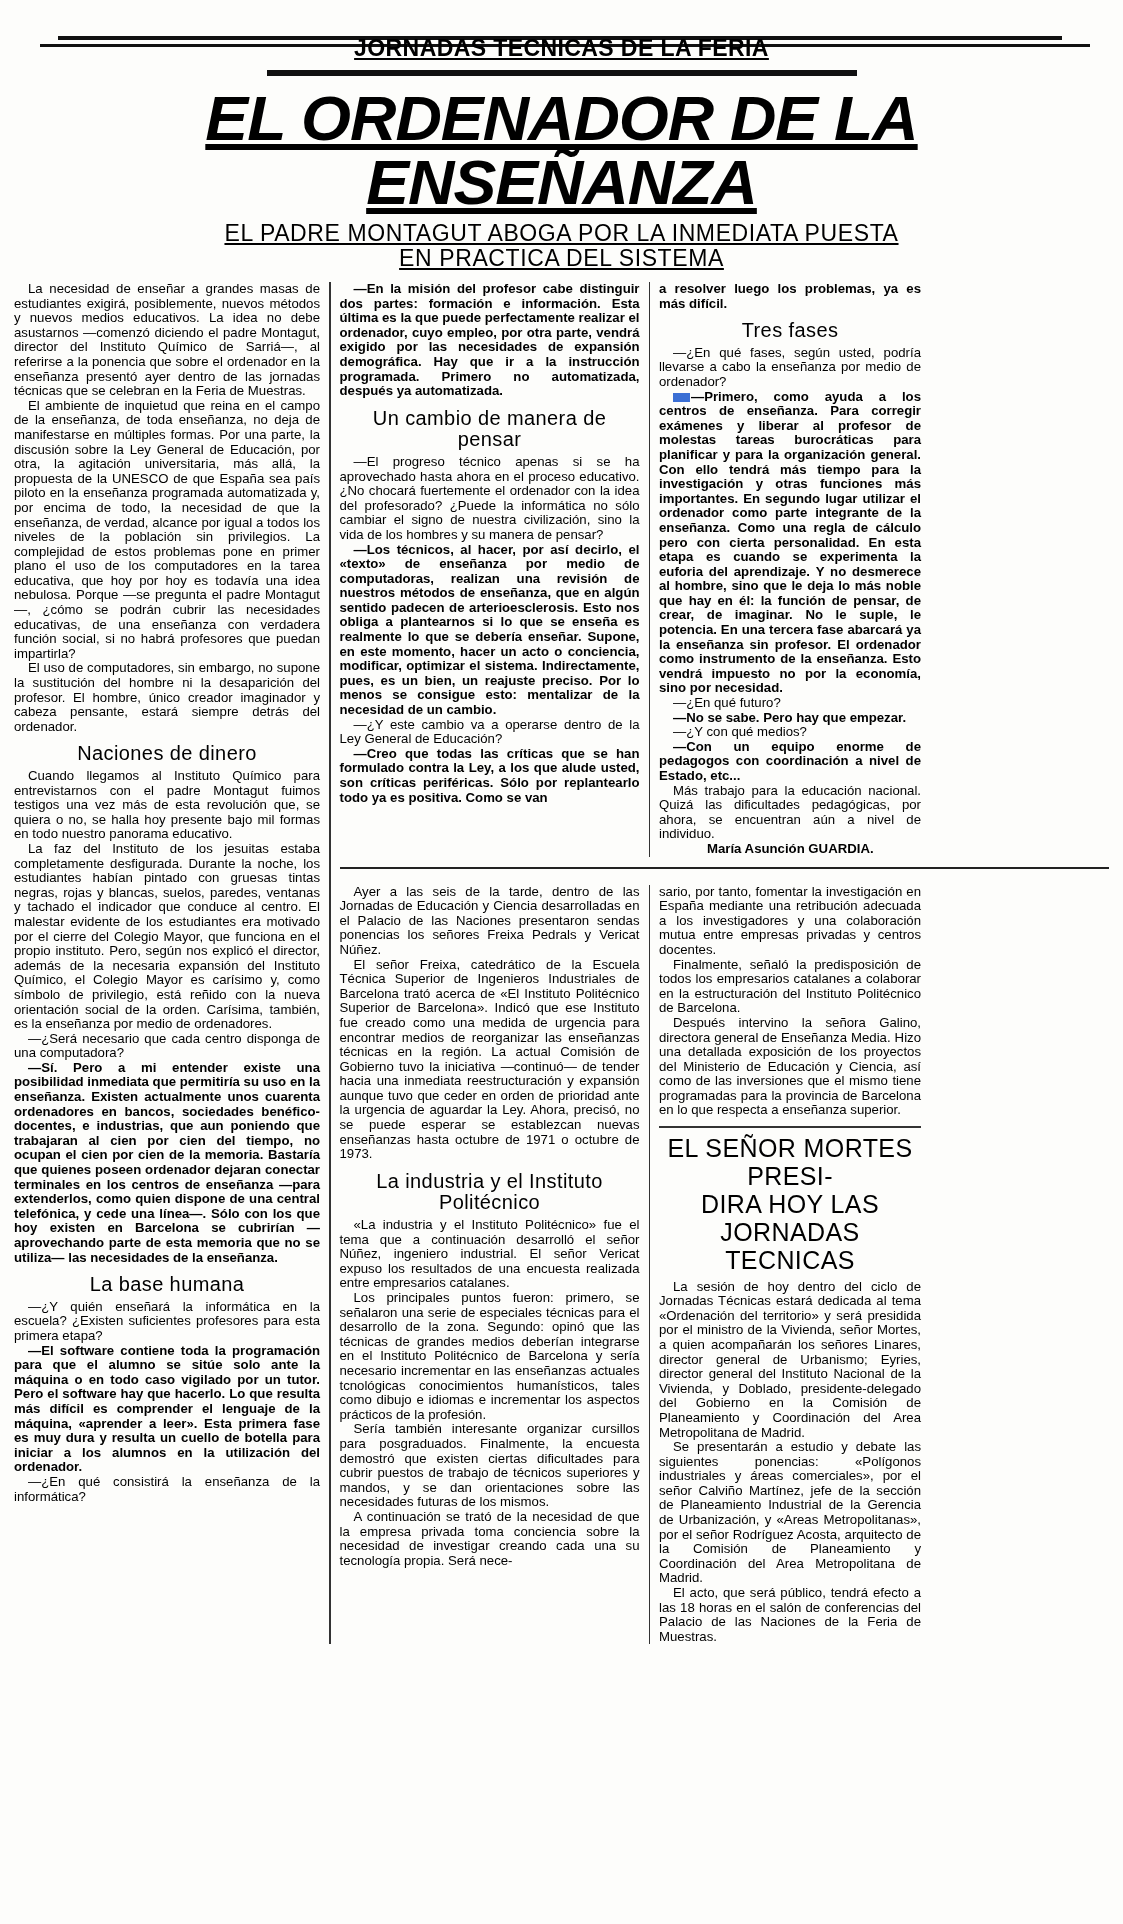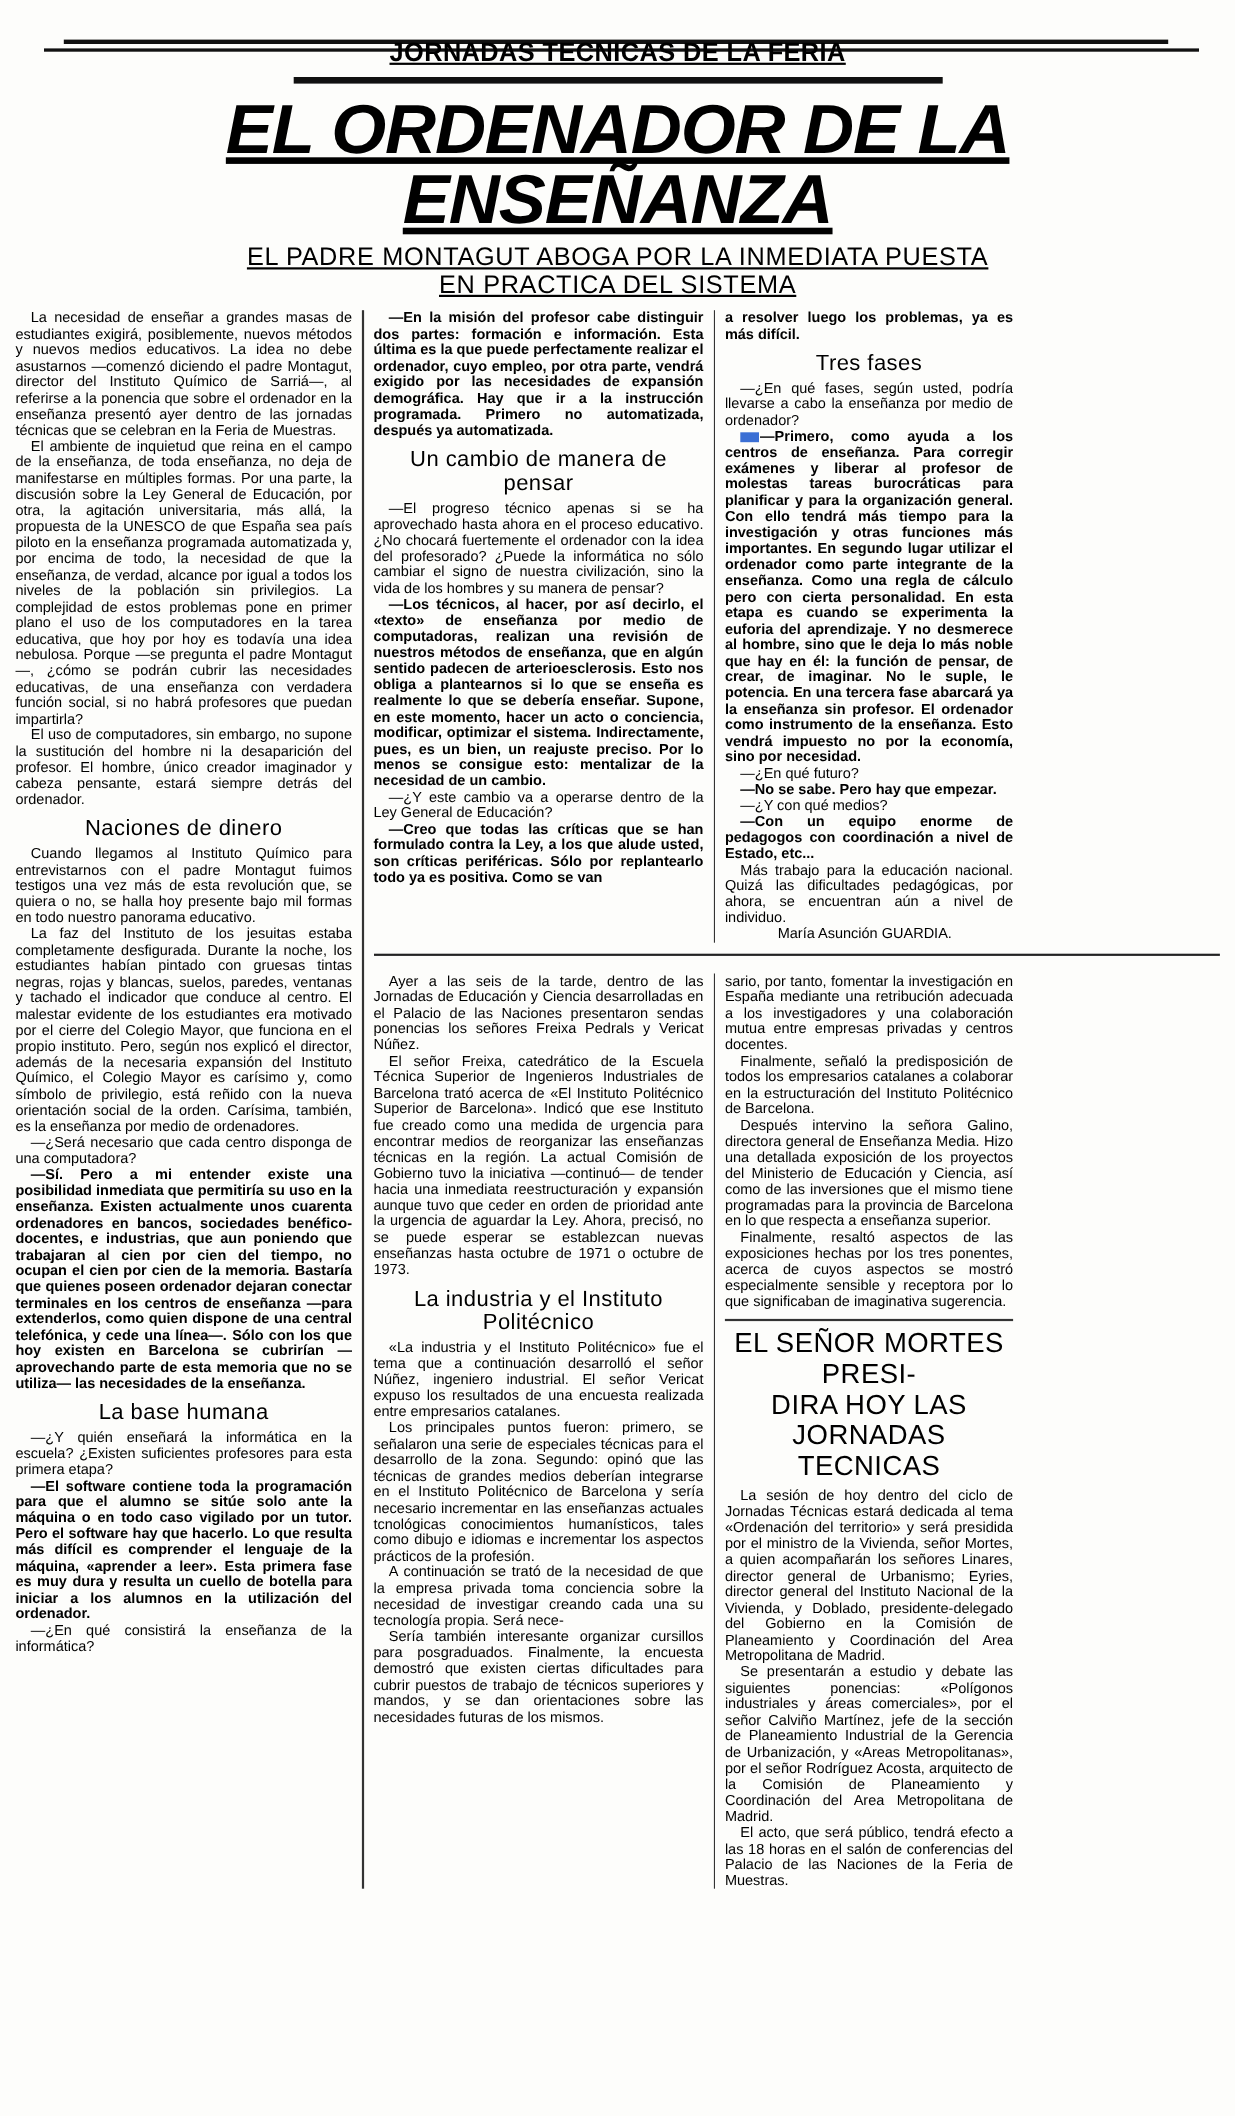--- a/index.html
+++ b/index.html
@@ -39,21 +39,21 @@
     text-align:justify;text-justify:inter-word;
     hyphens:none;
     text-indent:14px;
   }
   p.noind{text-indent:0;}
   p.b{font-weight:bold;}
   .sec-h{
     text-align:center;font-size:20px;font-weight:400;letter-spacing:.4px;
     margin:9px 0 4px 0;line-height:1.08;
   }
-  .byline{font-weight:normal;font-size:13.2px;line-height:14.6px;padding-left:48px;}
+  .byline{font-weight:bold;font-size:13.2px;line-height:14.6px;padding-left:48px;}
 
   
   .hilite{background:#3b6fd4;color:#3b6fd4;display:inline-block;width:17px;height:9px;
           vertical-align:middle;margin-right:1px;}
 
   
   .hl2{
     text-align:center;font-weight:bold;font-size:47px;line-height:1.02;
     letter-spacing:-.5px;margin:16px 0 2px 0;transform:scaleX(1.03);
   }
@@ -133,31 +133,30 @@
 
       <div style="display:flex;margin-top:8px;">
 
         <div class="col" style="width:300px;">
           <p>Ayer a las seis de la tarde, dentro de las Jornadas de Educación y Ciencia desarrolladas en el Palacio de las Naciones presentaron sendas ponencias los señores Freixa Pedrals y Vericat Núñez.</p>
           <p>El señor Freixa, catedrático de la Escuela Técnica Superior de Ingenieros Industriales de Barcelona trató acerca de «El Instituto Politécnico Superior de Barcelona». Indicó que ese Instituto fue creado como una medida de urgencia para encontrar medios de reorganizar las enseñanzas técnicas en la región. La actual Comisión de Gobierno tuvo la iniciativa —continuó— de tender hacia una inmediata reestructuración y expansión aunque tuvo que ceder en orden de prioridad ante la urgencia de aguardar la Ley. Ahora, precisó, no se puede esperar se establezcan nuevas enseñanzas hasta octubre de 1971 o octubre de 1973.</p>
           <div class="sec-h" style="margin-bottom:0;">La industria y el Instituto</div>
           <div class="sec-h" style="margin-top:0;">Politécnico</div>
           <p>«La industria y el Instituto Politécnico» fue el tema que a continuación desarrolló el señor Núñez, ingeniero industrial. El señor Vericat expuso los resultados de una encuesta realizada entre empresarios catalanes.</p>
           <p>Los principales puntos fueron: primero, se señalaron una serie de especiales técnicas para el desarrollo de la zona. Segundo: opinó que las técnicas de grandes medios deberían integrarse en el Instituto Politécnico de Barcelona y sería necesario incrementar en las enseñanzas actuales tcnológicas conocimientos humanísticos, tales como dibujo e idiomas e incrementar los aspectos prácticos de la profesión.</p>
+          <p>Sería también interesante organizar cursillos para posgraduados. Finalmente, la encuesta demostró que existen ciertas dificultades para cubrir puestos de trabajo de técnicos superiores y mandos, y se dan orientaciones sobre las necesidades futuras de los mismos.</p>
           <p>A continuación se trató de la necesidad de que la empresa privada toma conciencia sobre la necesidad de investigar creando cada una su tecnología propia. Será nece-</p>
-          <p>Sería también interesante organizar cursillos para posgraduados. Finalmente, la encuesta demostró que existen ciertas dificultades para cubrir puestos de trabajo de técnicos superiores y mandos, y se dan orientaciones sobre las necesidades futuras de los mismos.</p>
         </div>
 
         <div class="vrule"></div>
 
         <div class="col" style="width:262px;">
           <p class="noind">sario, por tanto, fomentar la investigación en España mediante una retribución adecuada a los investigadores y una colaboración mutua entre empresas privadas y centros docentes.</p>
           <p>Finalmente, señaló la predisposición de todos los empresarios catalanes a colaborar en la estructuración del Instituto Politécnico de Barcelona.</p>
           <p>Después intervino la señora Galino, directora general de Enseñanza Media. Hizo una detallada exposición de los proyectos del Ministerio de Educación y Ciencia, así como de las inversiones que el mismo tiene programadas para la provincia de Barcelona en lo que respecta a enseñanza superior.</p>
-          <p>Finalmente, resaltó aspectos de las exposiciones hechas por los tres ponentes, acerca de cuyos aspectos se mostró especialmente sensible y receptora por lo que significaban de imaginativa sugerencia.</p>
 
           <div class="divider-thin"></div>
 
           <div>
             <div class="hl3" style="margin:4px 0 0 0;">EL SEÑOR MORTES PRESI-</div>
             <div class="hl3" style="margin:0;">DIRA HOY LAS JORNADAS</div>
             <div class="hl3" style="margin:0 0 6px 0;">TECNICAS</div>
           </div>
 
           <p>La sesión de hoy dentro del ciclo de Jornadas Técnicas estará dedicada al tema «Ordenación del territorio» y será presidida por el ministro de la Vivienda, señor Mortes, a quien acompañarán los señores Linares, director general de Urbanismo; Eyries, director general del Instituto Nacional de la Vivienda, y Doblado, presidente-delegado del Gobierno en la Comisión de Planeamiento y Coordinación del Area Metropolitana de Madrid.</p>

